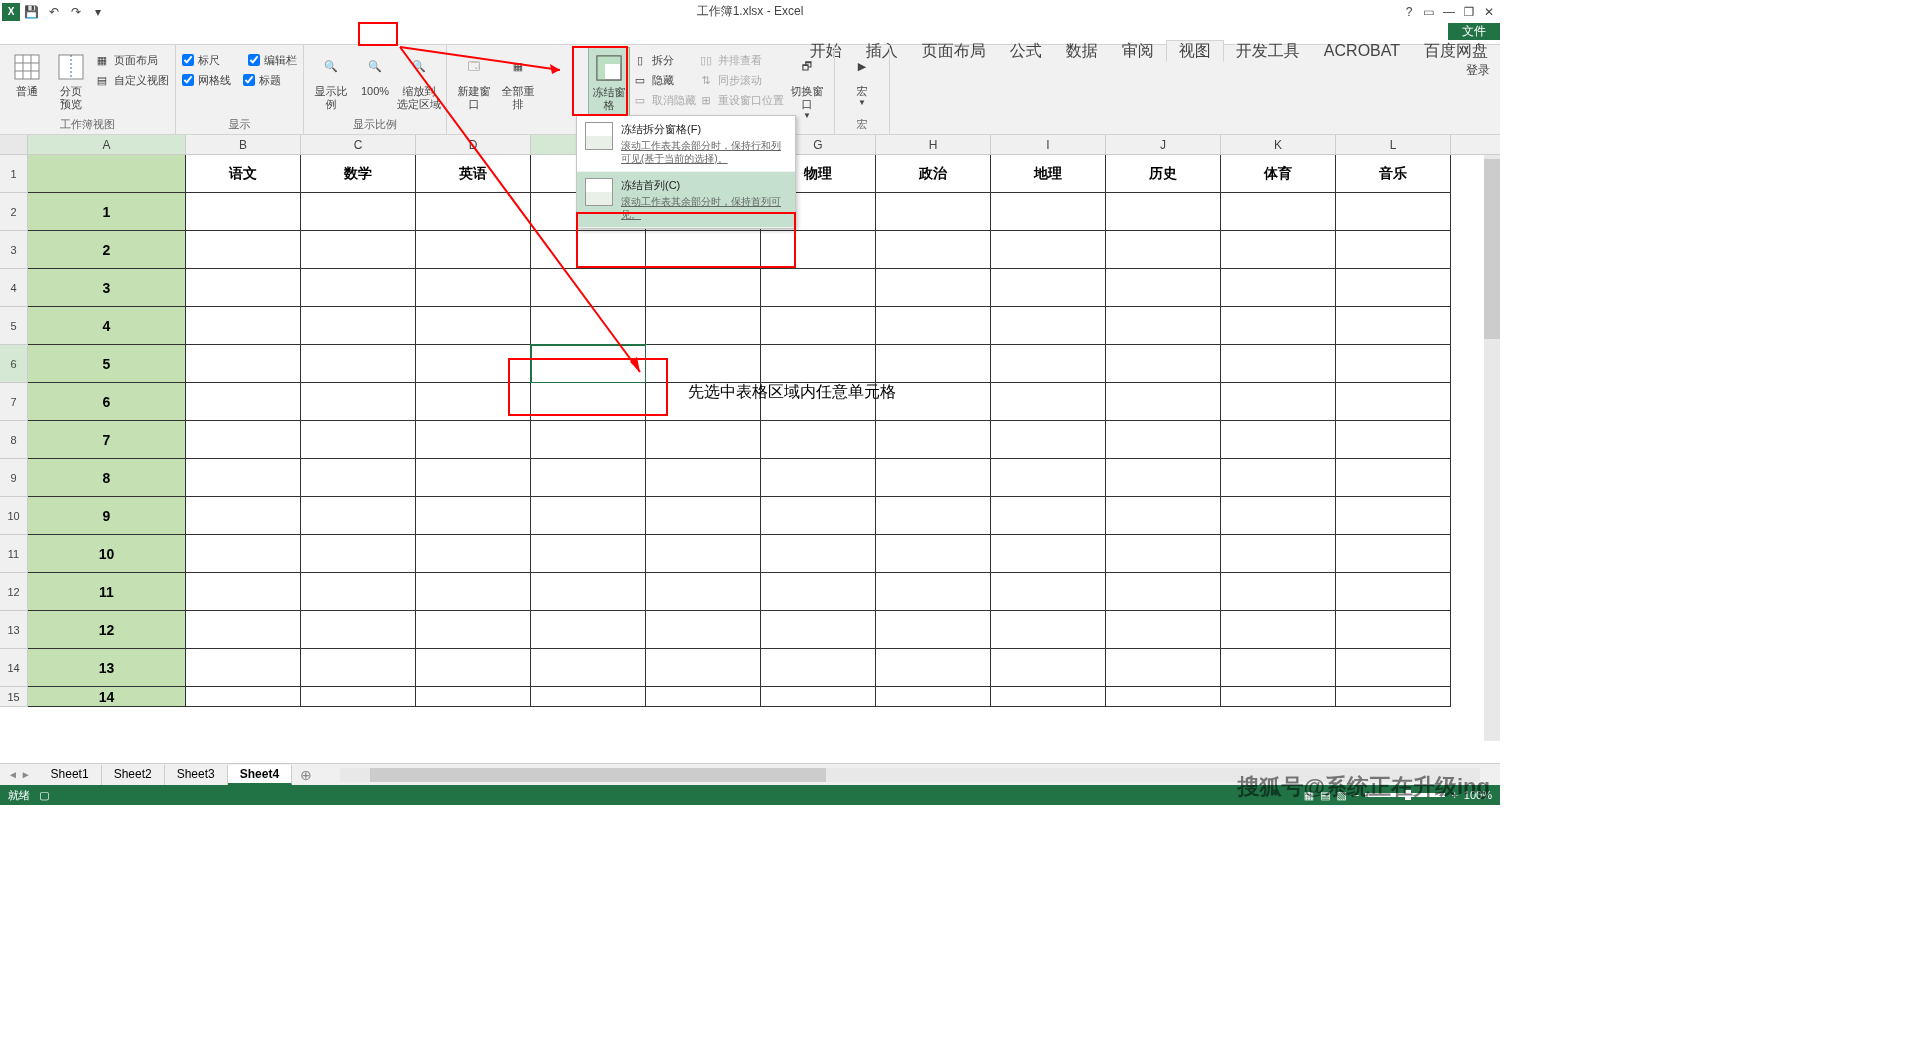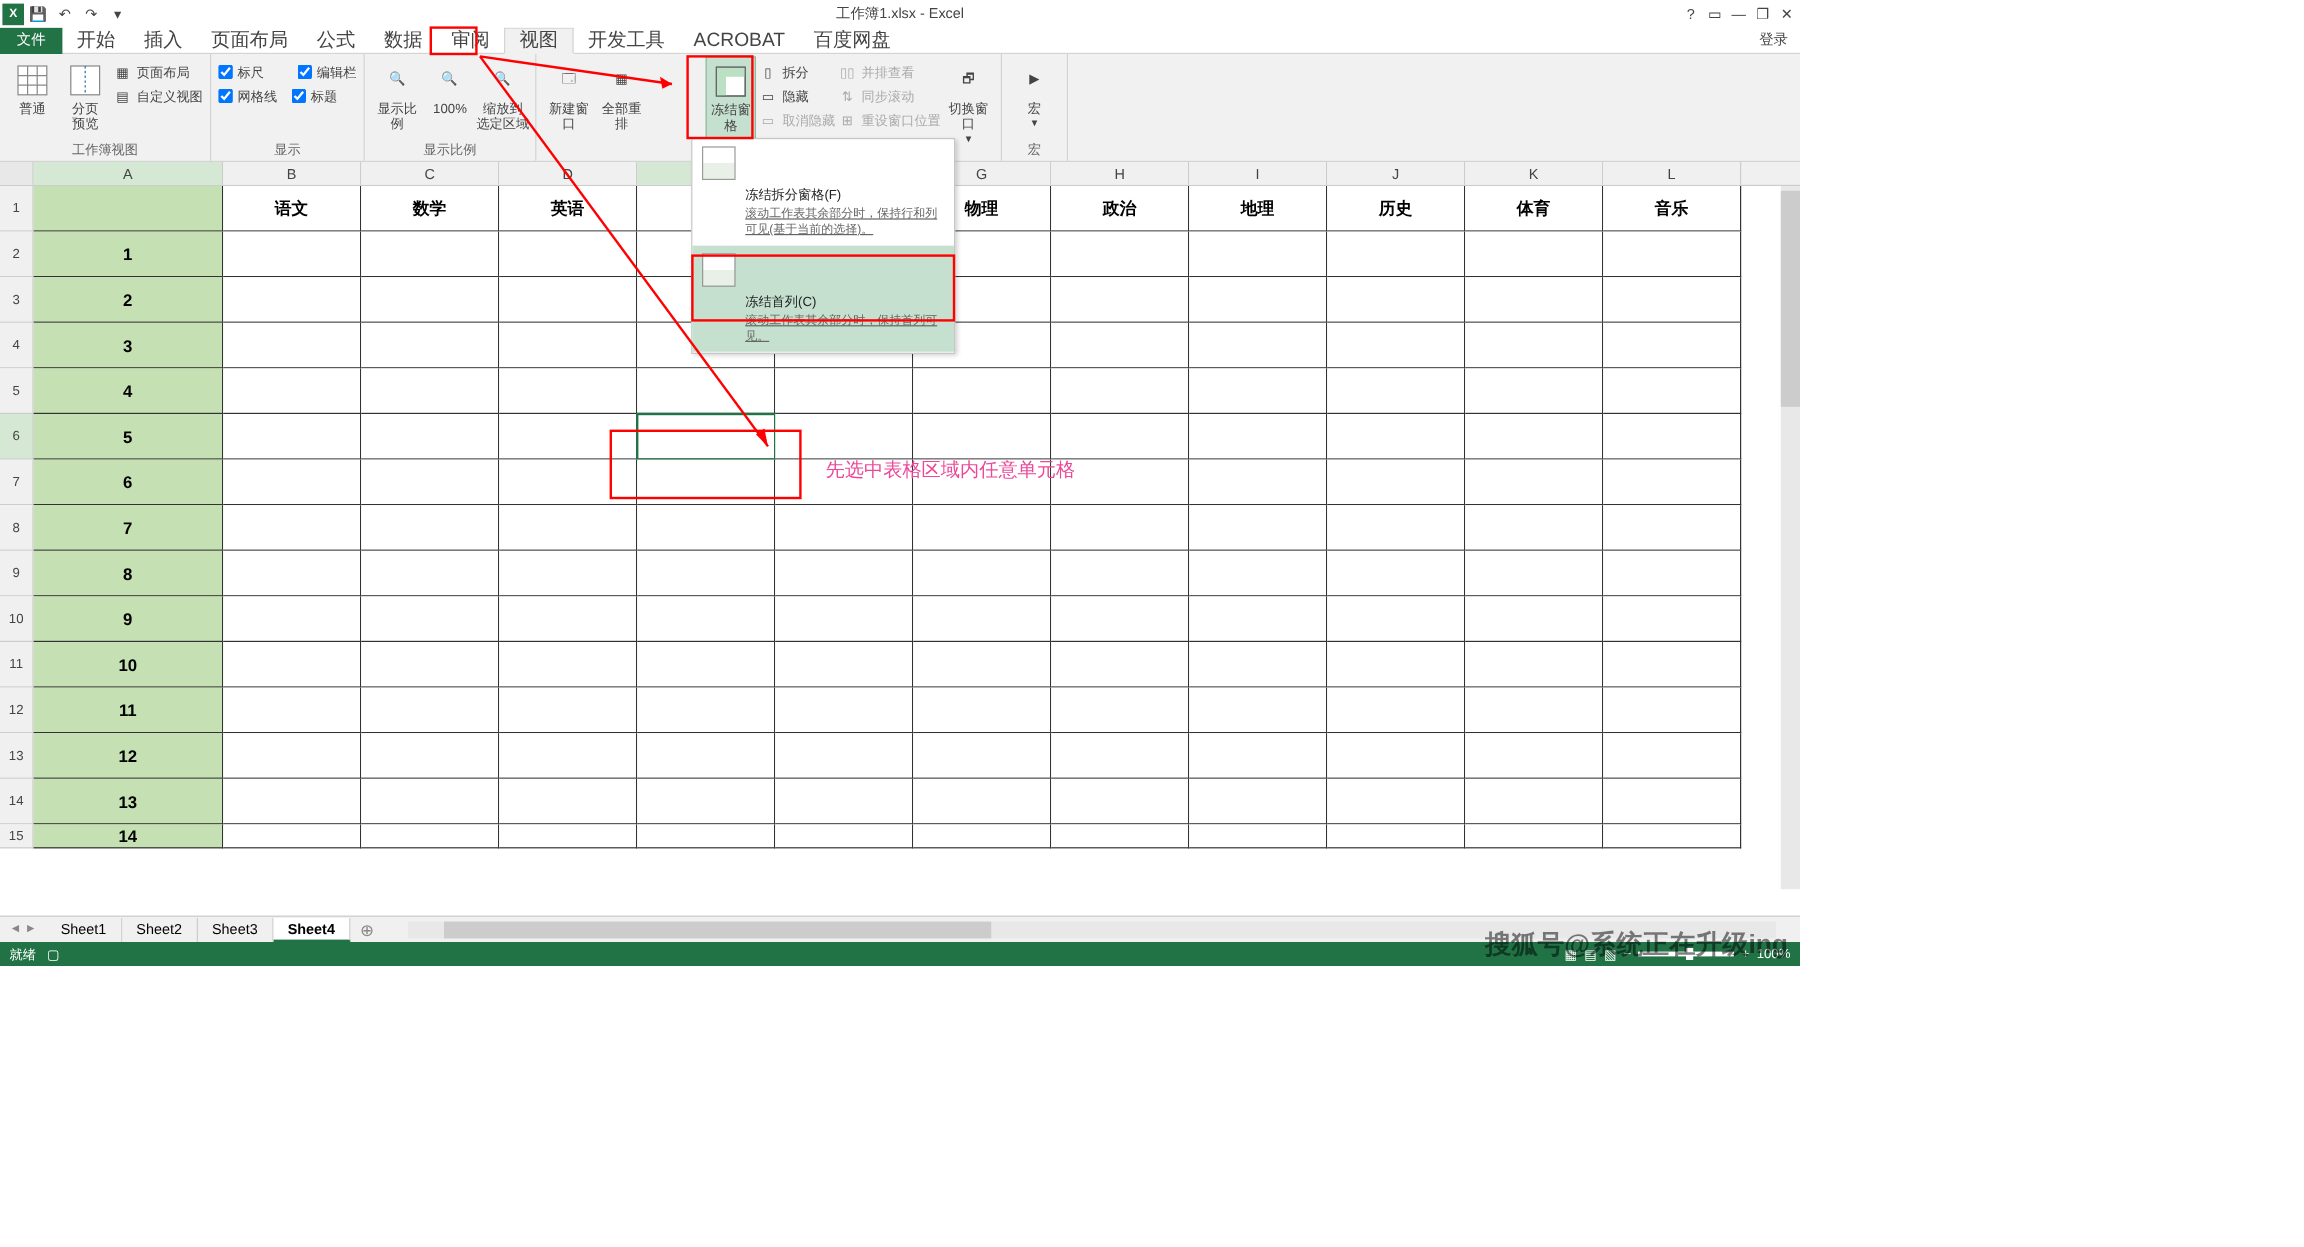--- a/index.html
+++ b/index.html
@@ -8,21 +8,21 @@
 
 .titlebar { height: 23px; background: #fff; display: flex; align-items: center; position: relative; }
 .titlebar-left { display: flex; align-items: center; gap: 2px; padding-left: 2px; }
 .excel-logo { width: 18px; height: 18px; background: #217346; color: #fff; font-size: 10px; font-weight: bold; display: flex; align-items: center; justify-content: center; }
 .qat-btn { width: 20px; height: 20px; display: flex; align-items: center; justify-content: center; font-size: 12px; color: #444; }
 .titlebar-center { position: absolute; left: 50%; transform: translateX(-50%); font-size: 12px; color: #444; }
 .titlebar-right { position: absolute; right: 4px; display: flex; gap: 6px; align-items: center; font-size: 12px; color: #444; }
 .winbtn { width: 14px; height: 14px; display: flex; align-items: center; justify-content: center; }
 
 
-.ribbon-tabs { height: 22px; display: flex; align-items: center; background: #fff; border-bottom: 1px solid #d4d4d4; }
+.ribbon-tabs { height: 22px; display: flex; align-items: flex-end; background: #fff; border-bottom: 1px solid #d4d4d4; flex-direction: column; }
 .file-tab { background: #217346; color: #fff; height: 22px; padding: 0 14px; font-size: 12px; display: flex; align-items: center; }
 .ribbon-tab { padding: 0 12px; height: 22px; font-size: 16px; color: #444; display: flex; align-items: center; cursor: pointer; }
 .ribbon-tab.active { border: 1px solid #d4d4d4; border-bottom: 1px solid #f1f1f1; background: #f1f1f1; }
 .ribbon-login { margin-left: auto; padding: 0 10px; font-size: 12px; color: #444; }
 
 
 .ribbon-body { height: 90px; background: #f1f1f1; border-bottom: 1px solid #d4d4d4; display: flex; }
 .ribbon-group { border-right: 1px solid #d4d4d4; padding: 2px 6px 0; display: flex; flex-direction: column; }
 .ribbon-group-content { flex: 1; display: flex; align-items: flex-start; gap: 2px; }
 .ribbon-group-label { font-size: 11px; color: #666; text-align: center; padding-bottom: 2px; }
@@ -34,21 +34,21 @@
 .sm-icon { width: 16px; height: 16px; display: inline-flex; align-items: center; justify-content: center; }
 
 
 .freeze-btn { background: #c5e0cf; border: 1px solid #8fb89f; margin-left: 47px; }
 
 
 .freeze-dropdown { position: absolute; left: 576px; top: 115px; width: 220px; background: #fff; border: 1px solid #c6c6c6; box-shadow: 2px 2px 4px rgba(0,0,0,0.2); z-index: 100; }
 .dd-item { display: flex; padding: 6px 8px; gap: 8px; border-bottom: 1px solid #f0f0f0; }
 .dd-item.hover { background: #c5e0cf; }
 .dd-item-icon { width: 28px; height: 28px; flex-shrink: 0; border: 1px solid #999; background: linear-gradient(#fff 50%, #e8f0e8 50%); }
-.dd-item-text { font-size: 11px; margin-top: 33px; }
+.dd-item-text { font-size: 11px; }
 .dd-item-title { color: #222; margin-bottom: 2px; }
 .dd-item-desc { color: #666; font-size: 10px; line-height: 1.3; text-decoration: underline; }
 
 
 .col-headers { height: 20px; display: flex; background: #f0f0f0; border-bottom: 1px solid #ccc; }
 .corner-box { width: 28px; border-right: 1px solid #ccc; background: #e8e8e8; }
 .col-header { border-right: 1px solid #ccc; font-size: 12px; color: #444; display: flex; align-items: center; justify-content: center; background: #f0f0f0; }
 .col-header.sel { background: #d4e8d4; }
 .col-A { width: 158px; background: #d4e8d4; }
 .col-other { width: 115px; }
@@ -75,21 +75,21 @@
 
 
 .status-bar { height: 20px; background: #217346; color: #fff; display: flex; align-items: center; font-size: 11px; padding: 0 8px; justify-content: space-between; }
 .zoom-controls { display: flex; align-items: center; gap: 6px; }
 .zoom-slider { width: 80px; height: 4px; background: #fff; position: relative; }
 .zoom-thumb { position: absolute; left: 50%; top: -3px; width: 6px; height: 10px; background: #fff; }
 
 
 .red-box { position: absolute; border: 2px solid red; pointer-events: none; z-index: 200; }
 .red-arrow { position: absolute; z-index: 199; pointer-events: none; }
-.red-text { position: absolute; color: #ec4899; font-size: 16px; z-index: 200; pointer-events: none; }
+.red-text { position: absolute; color: #000000; font-size: 16px; z-index: 200; pointer-events: none; }
 
 
 .watermark { position: absolute; right: 10px; bottom: 10px; font-size: 22px; color: rgba(0,0,0,0.5); font-weight: bold; z-index: 300; pointer-events: none; }
 
 
 .vscroll { position: absolute; right: 0; top: 155px; width: 16px; height: 586px; background: #e8e8e8; }
 .vscroll-thumb { width: 100%; height: 180px; background: #ccc; margin-top: 4px; }
 </style>
 </head>
 <body>

